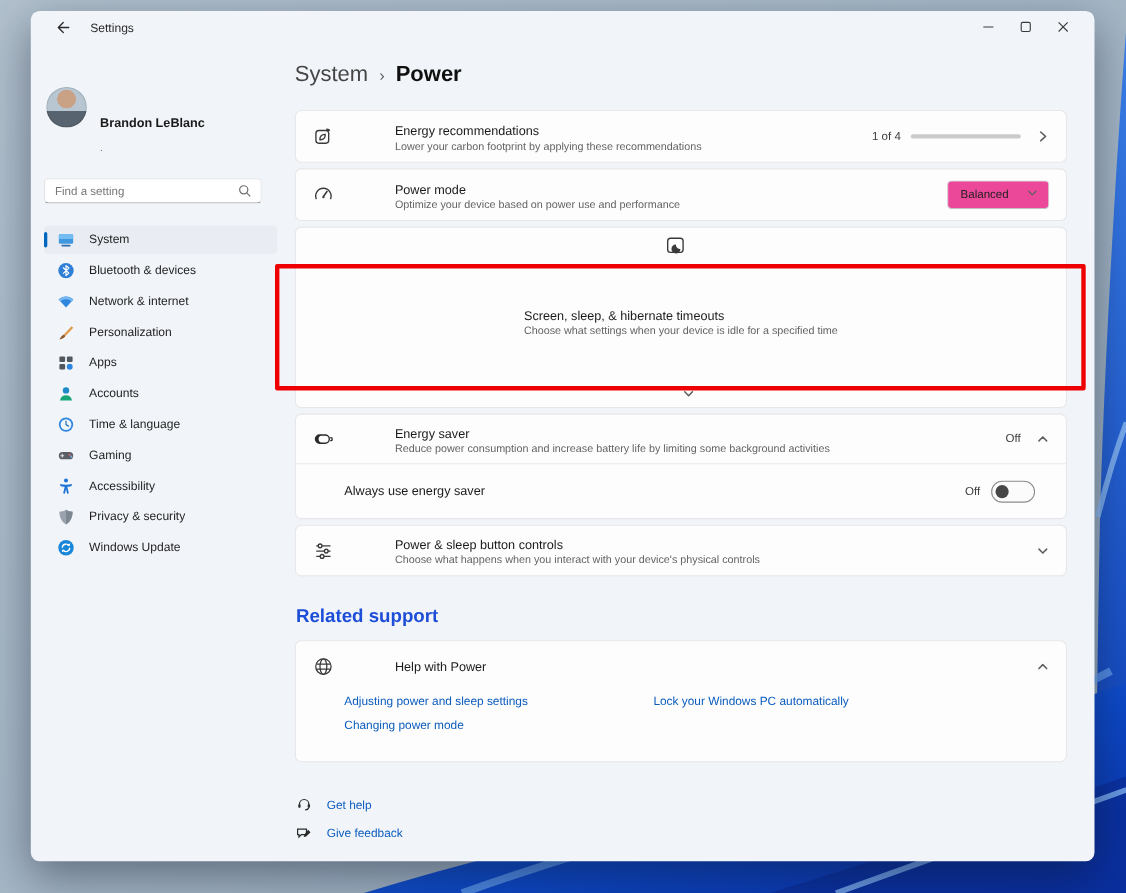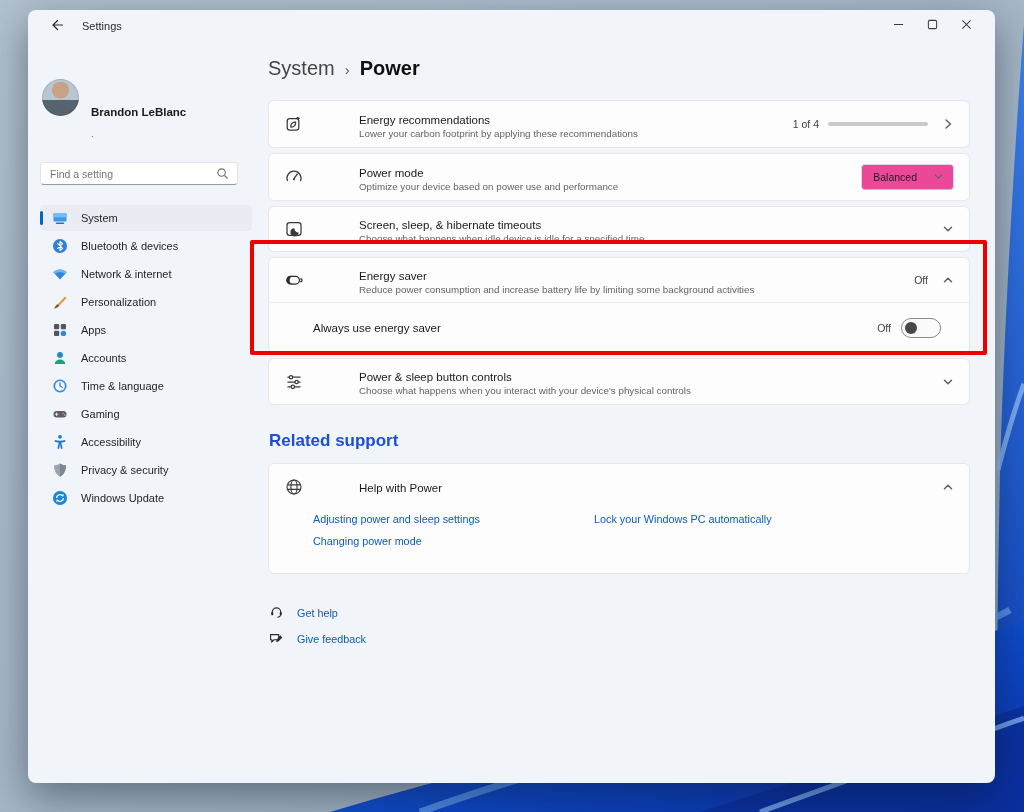--- a/index.html
+++ b/index.html
@@ -340,30 +340,30 @@
                 <svg width="11" height="11" viewBox="0 0 12 12">
                     <path d="M2.5,4.2 L6,7.8 L9.5,4.2" stroke="#5f5f5f" stroke-width="1.3" fill="none" stroke-linecap="round" stroke-linejoin="round"></path>
                   </svg>
               </span>
             </span>
           </span>
         </div>
       </div>
 
       <div class="card">
-        <div class="card-row" style="min-height:44px;">
+        <div class="card-row" style="min-height:44px;flex-direction:column;">
           <span class="card-icon">
             <svg viewBox="0 0 20 20" fill="none" stroke="#3a3a3a" stroke-width="1.25">
                 <rect x="3" y="3.6" width="14" height="12.8" rx="2.6"></rect>
                 <path d="M14.6,13.4 A4,4 0 0 1 10.4,9.2 A4.1,4.1 0 1 0 14.6,13.4 Z" fill="#3a3a3a" stroke="none"></path>
               </svg>
           </span>
           <span class="card-text">
             <span class="card-title">Screen, sleep, &amp; hibernate timeouts</span>
-            <div class="card-sub">Choose what happens when idle device is idle for a specified time</div>
+            <div class="card-sub">Choose what settings when your device is idle for a specified time</div>
           </span>
           <span class="card-right">
             <span class="chev">
               <svg width="12" height="12" viewBox="0 0 12 12">
                   <path d="M2.5,4.2 L6,7.8 L9.5,4.2" stroke="#5f5f5f" stroke-width="1.4" fill="none" stroke-linecap="round" stroke-linejoin="round"></path>
                 </svg>
             </span>
           </span>
         </div>
       </div>

